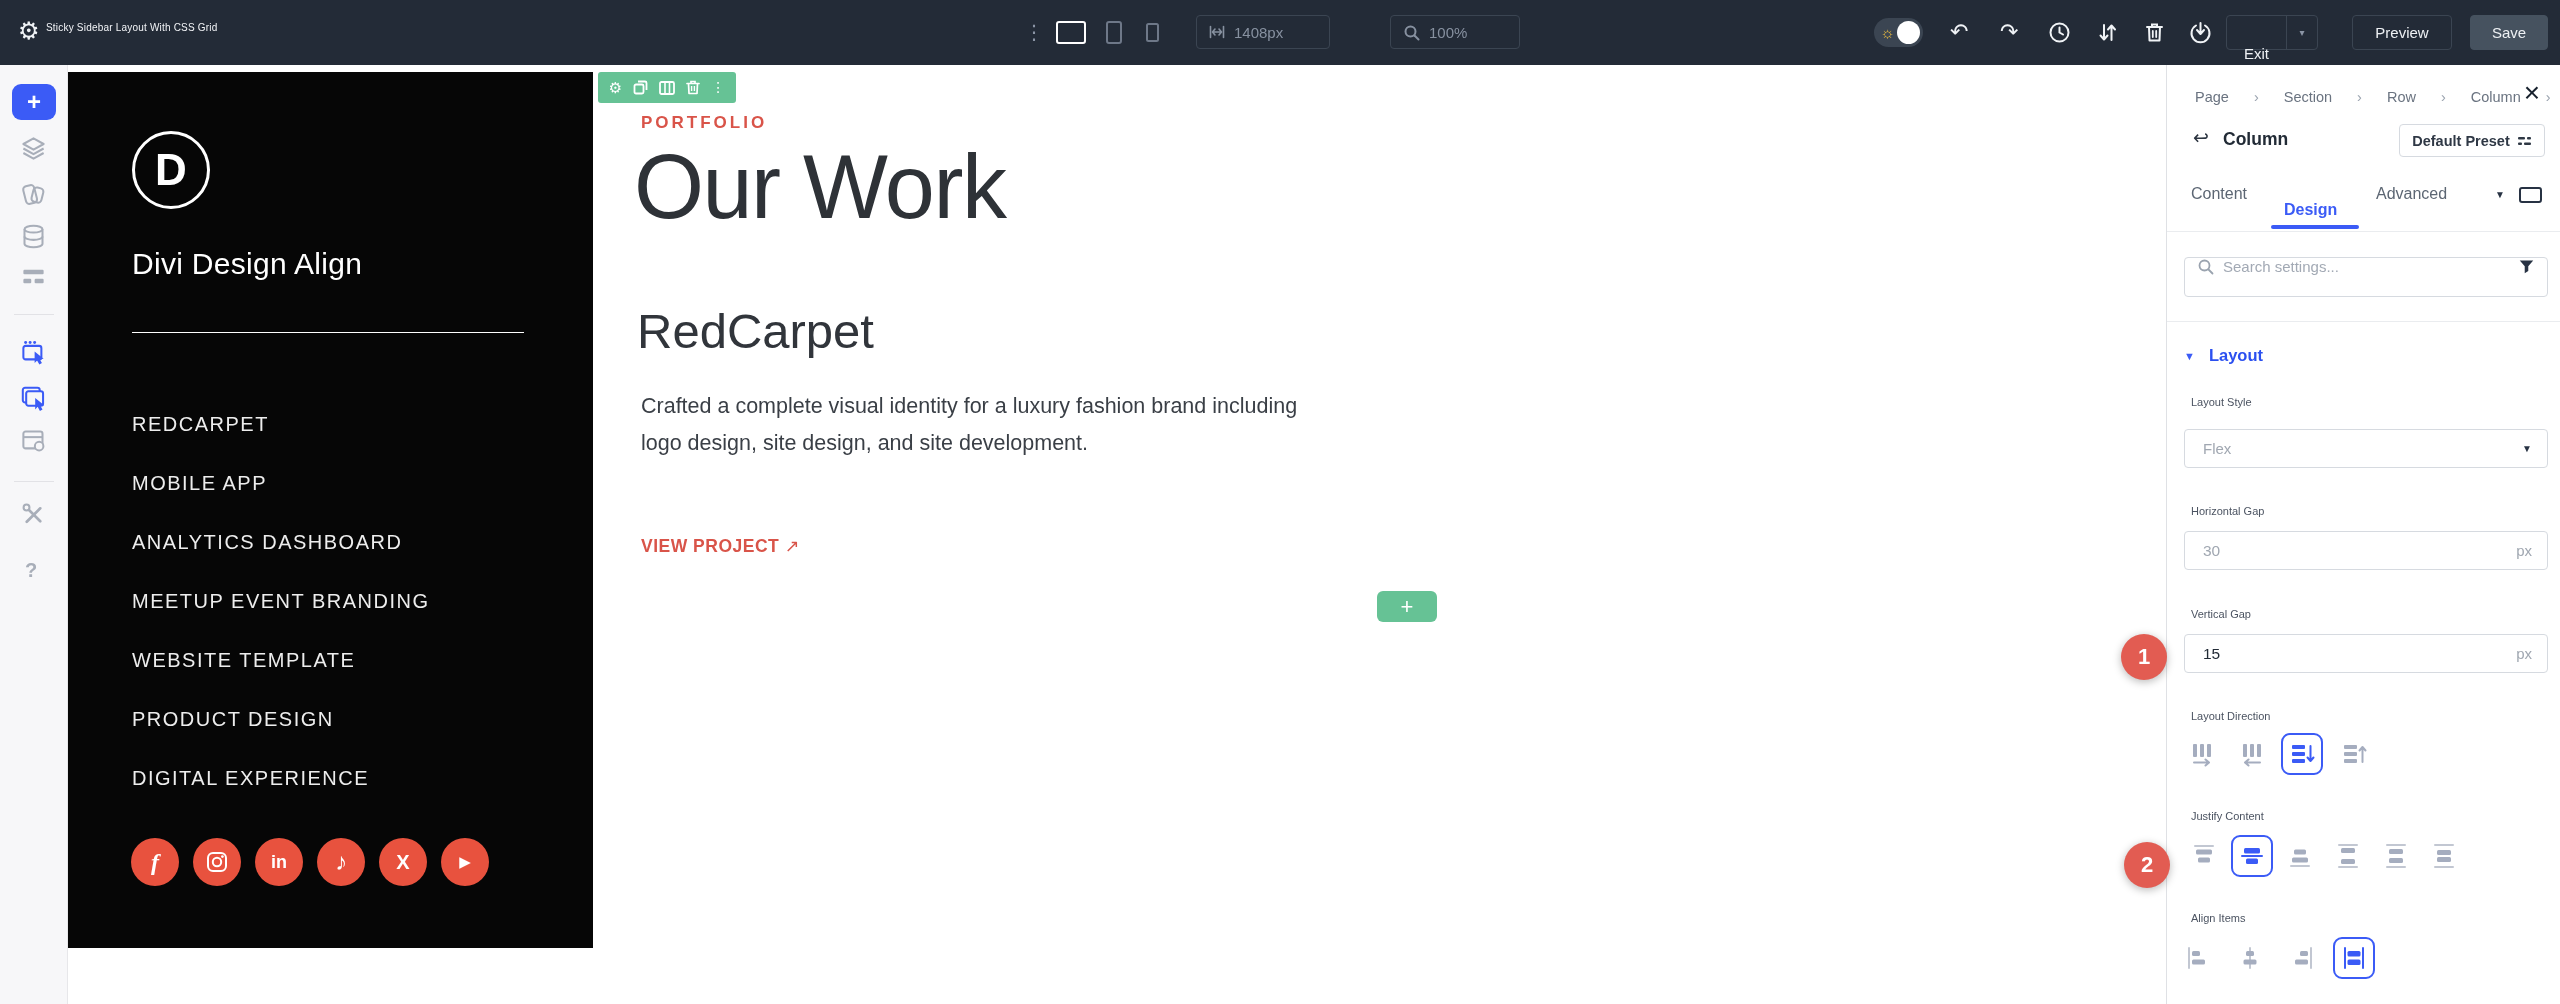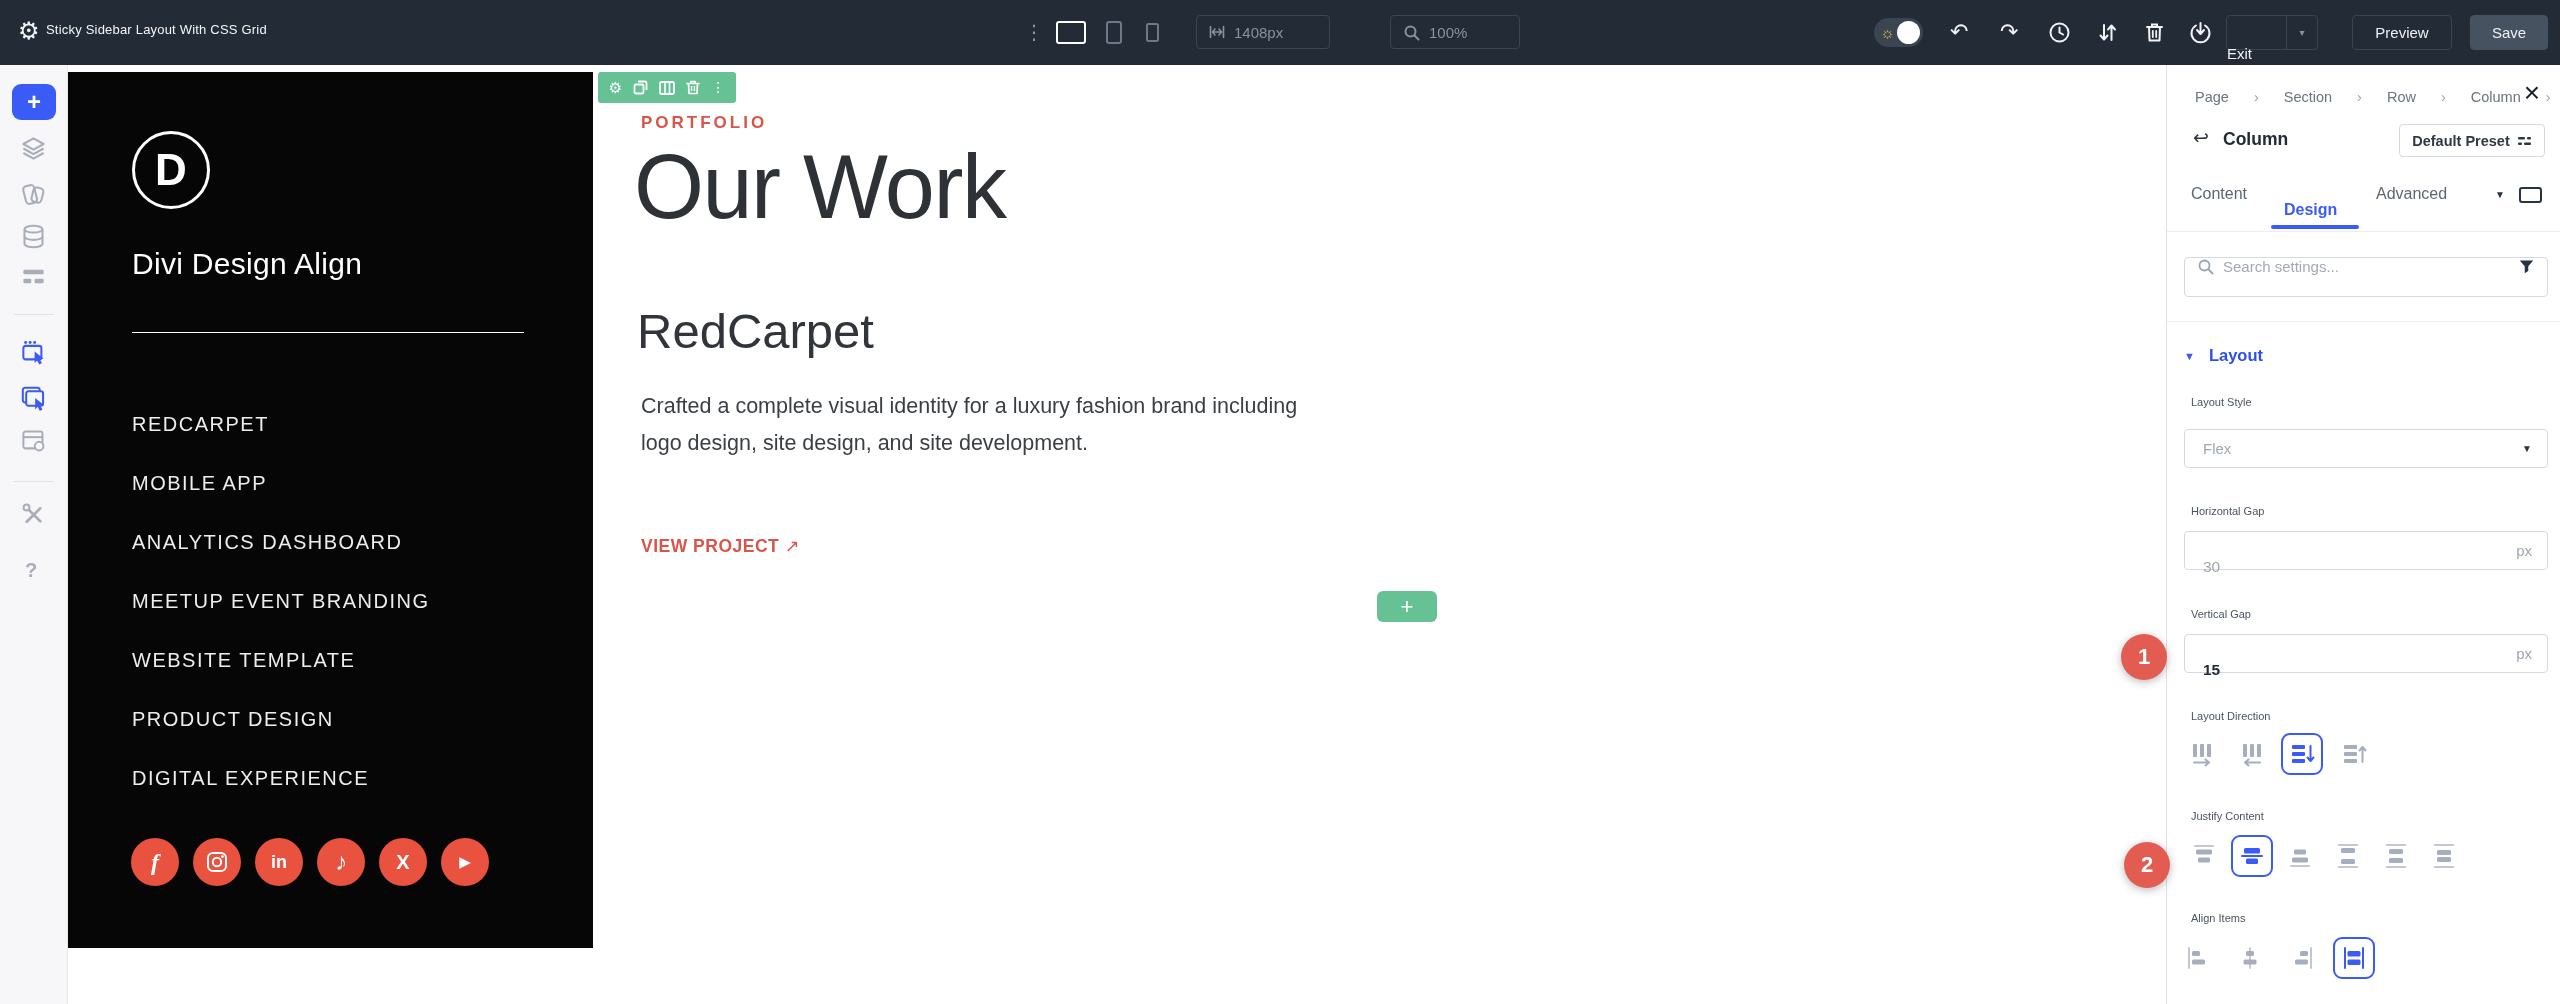--- a/index.html
+++ b/index.html
@@ -4,41 +4,41 @@
 <style>
   * { margin:0; padding:0; box-sizing:border-box; }
   html,body { width:2560px; height:1004px; overflow:hidden; background:#fff;
     font-family:"Liberation Sans","DejaVu Sans",sans-serif; }
   .abs { position:absolute; }
 
   
   .topbar { position:absolute; left:0; top:0; width:2560px; height:65px; background:#232b37; z-index:40; }
   .topbar .glyph { color:#f0f3f6; }
   .tb-gear { left:18px; top:17px; font-size:24px; line-height:28px; }
-  .tb-title { left:46px; top:22px; font-size:13px; color:#f2f4f7; font-weight:400; letter-spacing:.2px; }
+  .tb-title { left:46px; top:22px; font-size:10px; color:#f2f4f7; font-weight:400; letter-spacing:.2px; }
   .tb-kebab { left:1024px; top:20px; font-size:20px; color:#8b95a5; }
   .dev { border-radius:3px; }
   .dev-desktop { left:1056px; top:21px; width:30px; height:23px; border:2.5px solid #ffffff; }
   .dev-tablet  { left:1106px; top:21px; width:16px; height:23px; border:2px solid #6e7888; }
   .dev-phone   { left:1146px; top:23px; width:13px; height:19px; border:2px solid #6e7888; border-radius:2.5px; }
   .tb-box { display:flex; align-items:center; gap:9px; padding:0 12px; height:34px;
     border:1px solid #3b4552; border-radius:4px; color:#8791a0; font-size:15px; }
   .tb-width { left:1196px; top:15px; width:134px; }
   .tb-zoom  { left:1390px; top:15px; width:130px; }
   .tb-toggle { left:1874px; top:18px; width:49px; height:29px; background:#3b4552; border-radius:15px; }
   .tb-toggle .sun { position:absolute; left:6px; top:4px; font-size:16px; line-height:21px; color:#e8bb3f; }
   .tb-toggle .knob { position:absolute; right:3px; top:3px; width:23px; height:23px; border-radius:50%; background:#fff; }
   .tb-icon { top:18px; font-size:22px; line-height:28px; }
   .tb-undo { left:1950px; }
   .tb-redo { left:2000px; color:#566070; }
   .tb-svg { top:21px; width:23px; height:23px; }
   .tb-btn { top:15px; height:35px; border:1px solid #3b4552; border-radius:4px; color:#eef1f4;
     font-size:15px; display:flex; align-items:center; justify-content:center; background:transparent; }
   .tb-exit { left:2226px; width:92px; padding:0; }
-  .tb-exit .lbl { flex:1; text-align:left;margin-top:41px; }
+  .tb-exit .lbl { flex:1; text-align:center;margin-top:41px; }
   .tb-exit .sep { width:1px; height:100%; background:#3b4552; }
   .tb-exit .car { width:30px; text-align:center; font-size:10px; color:#8b95a5; }
   .tb-preview { left:2352px; width:100px; }
   .tb-save { left:2470px; width:78px; background:#46525f; border-color:#46525f; }
 
   
   .rail { position:absolute; left:0; top:65px; width:68px; height:939px; background:#f7f7f9; border-right:1px solid #e7e7ea; z-index:30; }
   .rail-plus { position:absolute; left:12px; top:19px; width:44px; height:36px; background:#3b5bf6; border-radius:9px;
     color:#fff; font-size:24px; font-weight:700; display:flex; align-items:center; justify-content:center; }
   .rail-ic { position:absolute; left:20px; width:27px; height:27px; }
@@ -88,22 +88,22 @@
   .search-wrap { position:absolute; left:17px; top:192px; width:364px; height:40px; border:1px solid #d6dae0; border-radius:4px;
     display:flex; align-items:flex-start; padding:0 12px; gap:9px; background:#fff; }
   .search-wrap input { flex:1; border:none; outline:none; font-size:15px; color:#333;
     font-family:"Liberation Sans","DejaVu Sans",sans-serif; }
   .search-wrap input::placeholder { color:#a2a9b4; }
   .sec-head { position:absolute; left:17px; top:281px; display:flex; align-items:center; gap:14px; }
   .sec-head .tri { font-size:11px; color:#3b5bf6; }
   .sec-head .ttl { font-size:16.5px; font-weight:700; color:#2b50f0; }
   .f-label { position:absolute; left:24px; font-size:11px; font-weight:500; color:#4b5361; }
   .field { position:absolute; left:17px; width:364px; height:39px; border:1px solid #d6dae0; border-radius:4px; background:#fff; }
-  .field .val-in { position:absolute; left:0; top:16px; width:100%; height:100%; border:none; outline:none; background:transparent;
-    padding:0 40px 0 18px; font-size:15.5px; color:#222b36; font-weight:700; font-family:"Liberation Sans","DejaVu Sans",sans-serif; }
+  .field .val-in { position:absolute; left:0; top:0; width:100%; height:100%; border:none; outline:none; background:transparent;
+    padding:0 40px 0 18px; font-size:15.5px; color:#222b36; font-weight:400; font-family:"Liberation Sans","DejaVu Sans",sans-serif; }
   .field .val-in::placeholder { color:#a0a7b1; font-weight:400; }
   .field .unit { position:absolute; right:15px; top:10px; font-size:15px; color:#a0a7b1; }
   .select-face { display:flex; align-items:center; justify-content:space-between; padding:0 15px 0 18px; height:100%; }
   .select-face .sv { font-size:15px; color:#a0a7b1; }
   .select-face .ca { font-size:10px; color:#273243; }
   .opt-row { position:absolute; display:flex; }
   .opt { width:42px; height:42px; border:2px solid transparent; border-radius:9px; display:flex; align-items:center; justify-content:center; }
   .opt.selected { border-color:#3b5bf6; }
 
   

